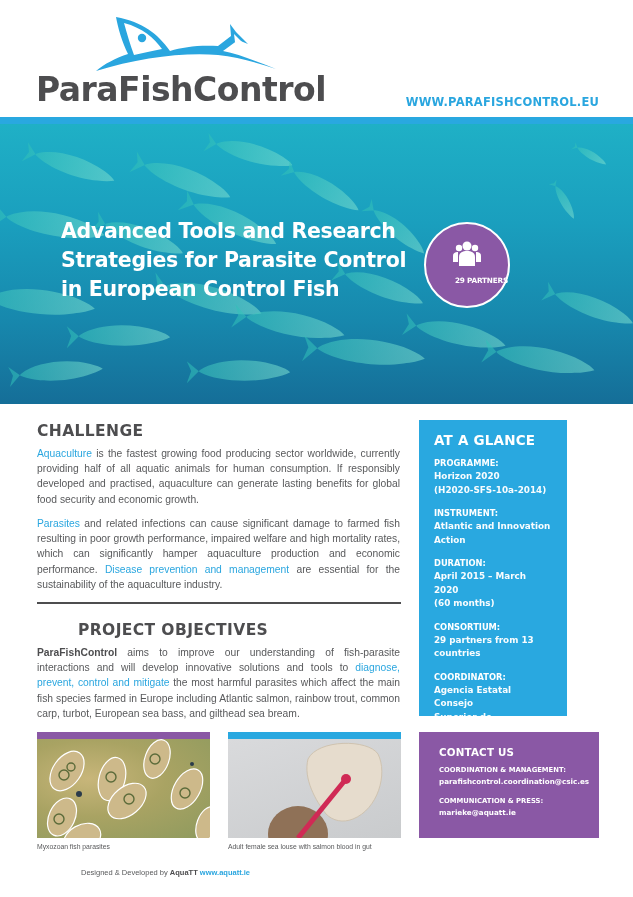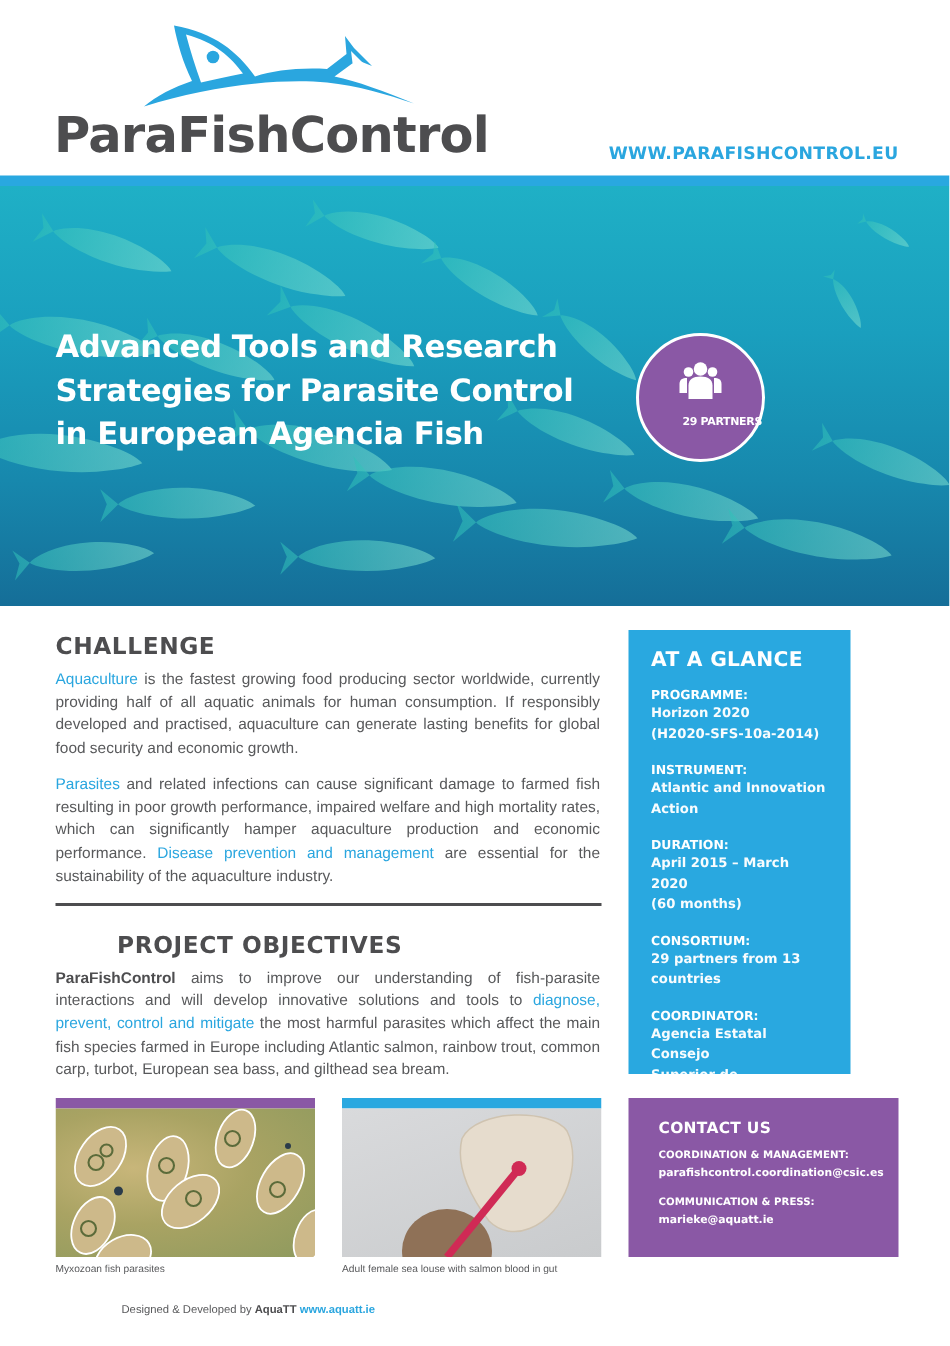--- a/index.html
+++ b/index.html
@@ -11,21 +11,21 @@
   .logo-text { position: absolute; left: 0; top: 56px; font-family: "DejaVu Sans", sans-serif; font-weight: bold; font-size: 33px; letter-spacing: -0.5px; color: #4d4d4f; white-space: nowrap; }
 
   .site-url { position: absolute; right: 34px; top: 95px; font-family: "DejaVu Sans", sans-serif; font-weight: bold; font-size: 11.5px; color: #2aa6df; letter-spacing: 0.2px; text-decoration: none; }
 
   .blue-stripe { position: absolute; left: 0; top: 117px; width: 633px; height: 7px; background: #29a8e0; }
 
   .hero { position: absolute; left: 0; top: 124px; width: 633px; height: 280px; overflow: hidden;
           background: linear-gradient(180deg, #1fb0c6 0%, #1a9fbe 35%, #1788ad 70%, #156e98 100%); }
   .hero svg.fishes { position: absolute; left: 0; top: 0; width: 633px; height: 280px; }
   .hero-title { position: absolute; left: 37px; top: 93px; width: 380px; font-family: "DejaVu Sans", sans-serif; font-weight: bold; font-size: 20.5px; line-height: 29px; color: #ffffff; letter-spacing: -0.3px; }
-  .hero-title span { display: block; }
+  .hero-title span { display: block; margin-left: 24px; }
 
   .circle { position: absolute; width: 86px; height: 86px; border-radius: 50%; border: 2.5px solid #ffffff; }
   .circle.partners { left: 424px; top: 98px; background: #8a58a5; }
   .circle.countries { left: 499px; top: 98px; background: rgba(40, 160, 225, 0.92); }
   .circle .label { position: absolute; left: 0; right: 0; top: 52px; text-align: right; font-family: "DejaVu Sans", sans-serif; font-weight: bold; font-size: 7.3px; color: #ffffff; letter-spacing: -0.2px; }
   .circle .ic { position: absolute; left: 50%; top: 14px; transform: translateX(-50%); width: 30px; height: 30px; }
 
   .h2 { position: absolute; font-family: "DejaVu Sans", sans-serif; font-weight: bold; font-size: 15.5px; color: #4d4d4f; letter-spacing: 0.4px; }
   .para { position: absolute; left: 37px; width: 363px; font-size: 10.3px; line-height: 15.2px; color: #58595b; text-align: justify; }
   .hl { color: #2aa6df; }
@@ -105,21 +105,21 @@
     <use href="#fish" transform="translate(560,160) rotate(20) scale(1.0)"></use>
     <use href="#fish" transform="translate(200,235) rotate(0) scale(1.1)"></use>
     <use href="#fish" transform="translate(20,240) rotate(-5) scale(1.0)"></use>
     <use href="#fish" transform="translate(560,60) rotate(60) scale(0.45)"></use>
     <use href="#fish" transform="translate(580,20) rotate(30) scale(0.4)"></use>
     <use href="#fish" transform="translate(380,80) rotate(40) scale(0.8)"></use>
   </svg>
   <div class="hero-title">
     <span>Advanced Tools and Research</span>
     <span>Strategies for Parasite Control</span>
-    <span>in European Agencia Fish</span>
+    <span>in European Control Fish</span>
   </div>
 
   <div class="circle partners">
     <svg class="ic" viewBox="0 0 30 30">
       <circle cx="15" cy="8" r="4.5" fill="#fff"></circle>
       <circle cx="7" cy="10" r="3.2" fill="#fff"></circle>
       <circle cx="23" cy="10" r="3.2" fill="#fff"></circle>
       <path d="M7,28 L7,19 C7,15 10,13 15,13 C20,13 23,15 23,19 L23,28 Z" fill="#fff"></path>
       <path d="M1,24 L1,18 C1,15 3,14 6,14 L6,24 Z" fill="#fff"></path>
       <path d="M29,24 L29,18 C29,15 27,14 24,14 L24,24 Z" fill="#fff"></path>

